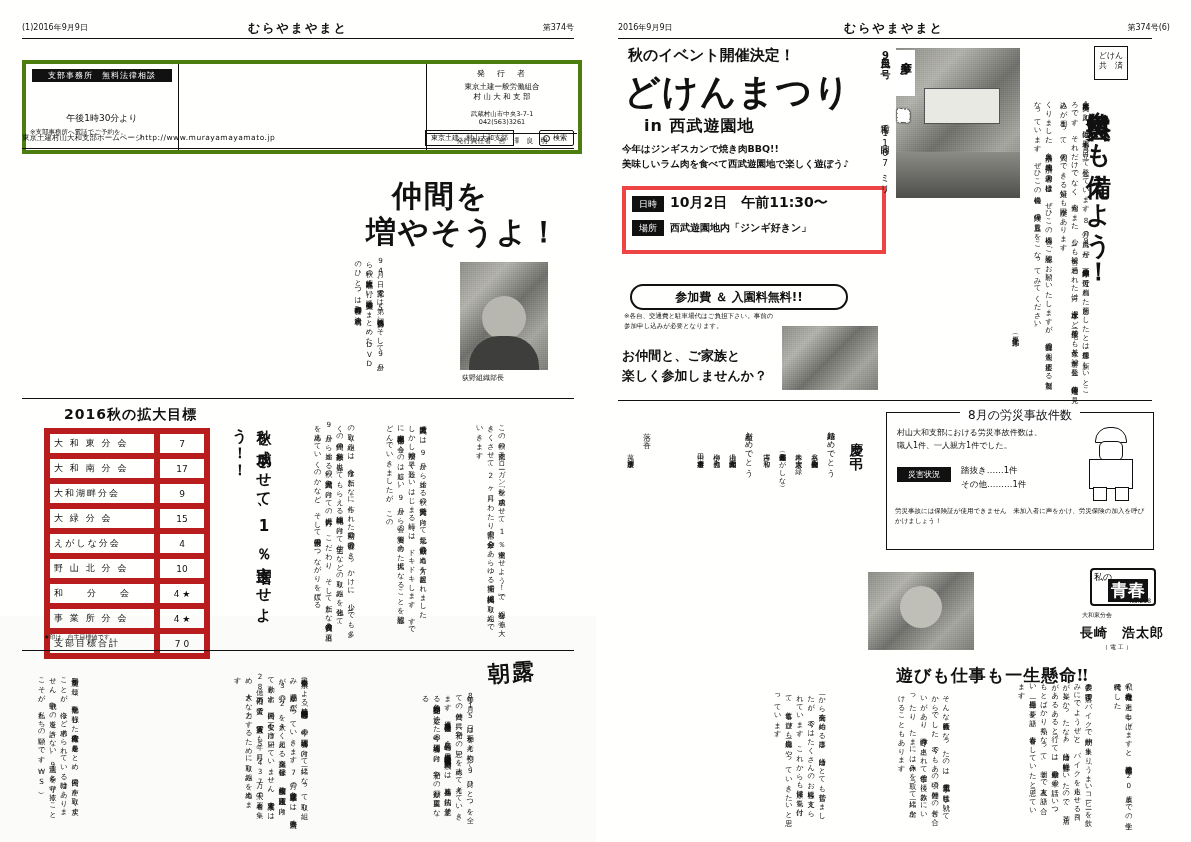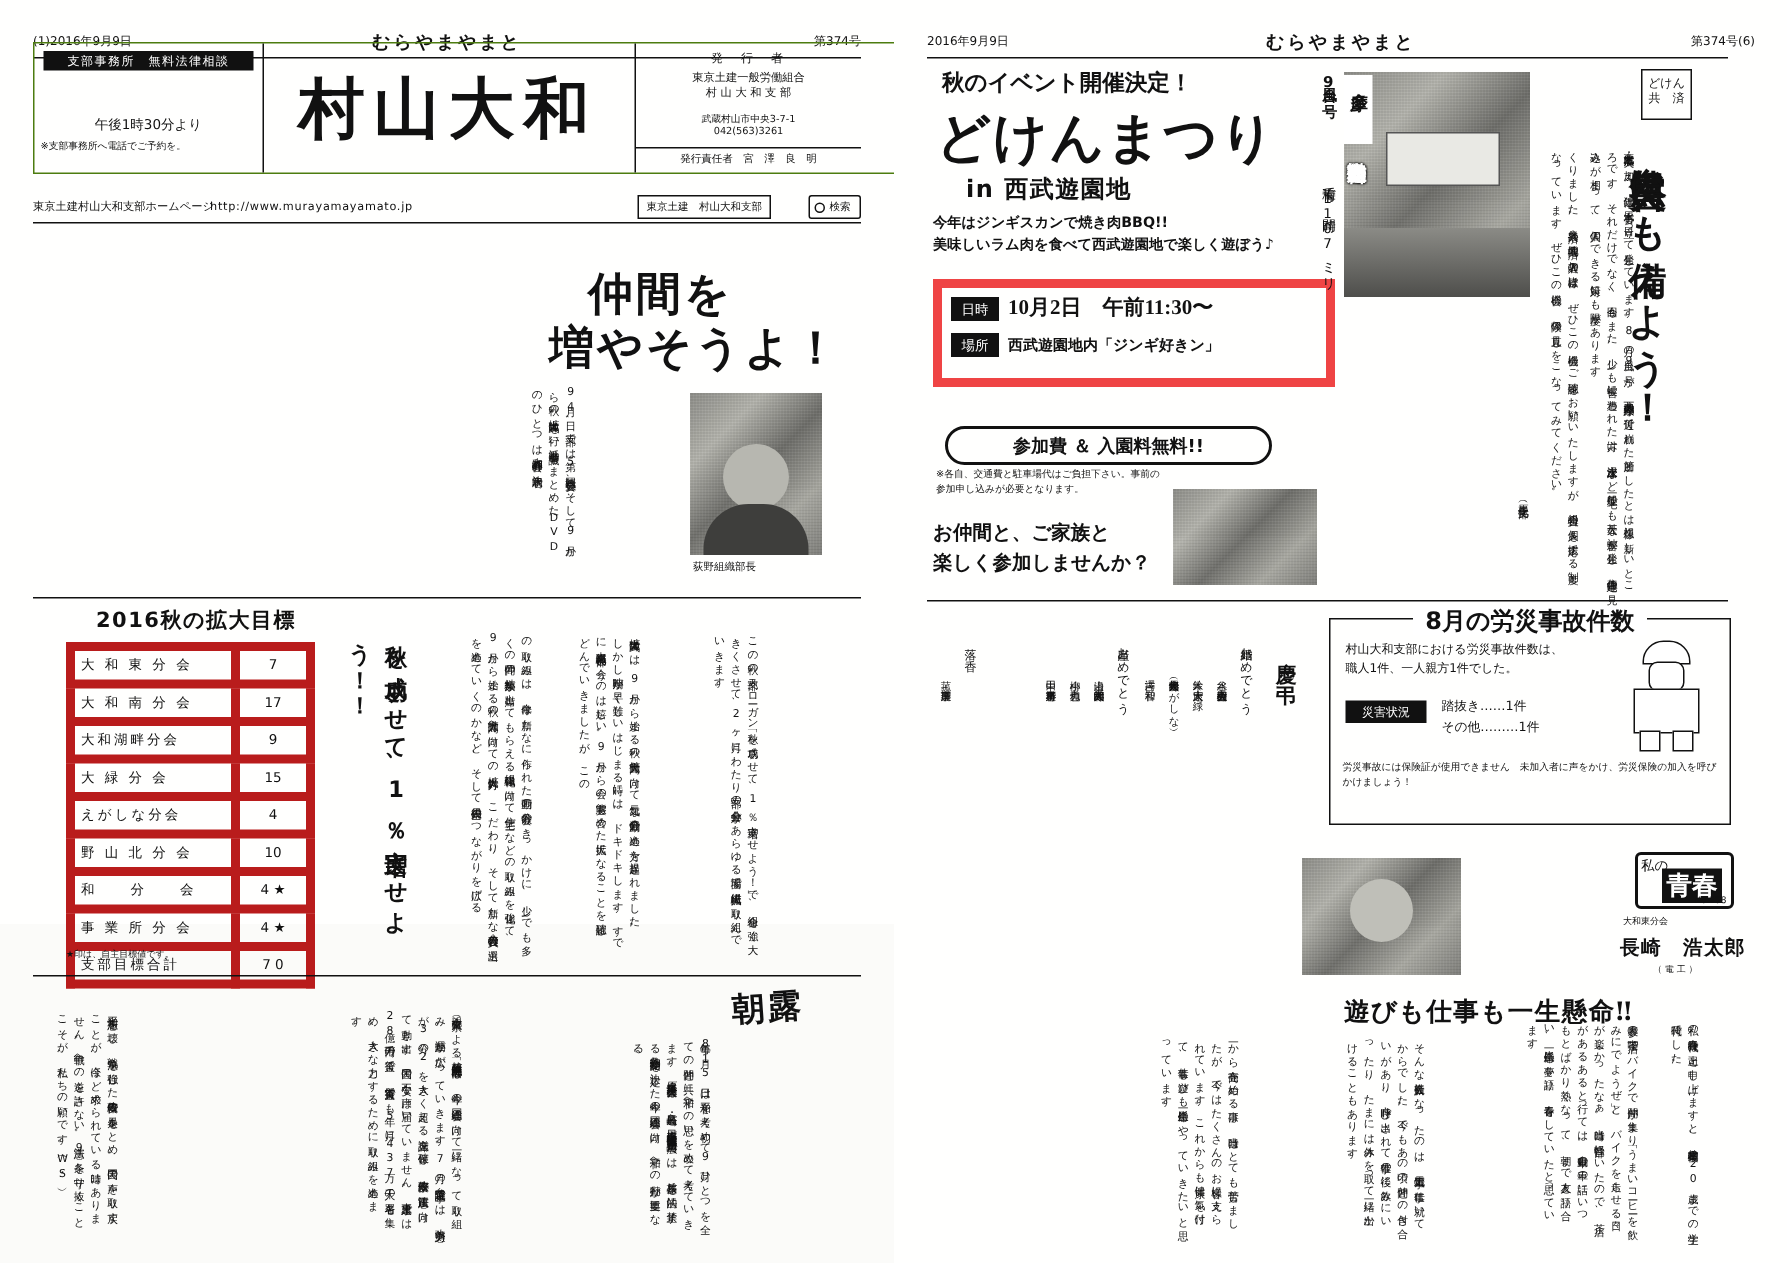--- a/index.html
+++ b/index.html
@@ -17,21 +17,21 @@
   .lg{font-size:10px;}
   .bold{font-weight:bold;}
 
   
   .l-topbar{position:absolute;left:22px;top:22px;width:552px;height:14px;font-size:8px;}
   .l-topbar .left{position:absolute;left:0;top:0;}
   .l-topbar .mid{position:absolute;left:50%;transform:translateX(-50%);top:-2px;font-size:12px;letter-spacing:2px;font-weight:bold;}
   .l-topbar .right{position:absolute;right:0;top:0;}
   .rule{position:absolute;background:#111;height:1px;}
 
-  .masthead{position:absolute;left:22px;top:28px;width:552px;height:86px;border:1px solid #4d7c0f;padding-left:28px;}
+  .masthead{position:absolute;left:22px;top:60px;width:552px;height:86px;border:4px solid #4d7c0f;}
   .mh-left{position:absolute;left:0;top:0;width:152px;height:100%;border-right:1px solid #111;}
   .mh-left .tag{position:absolute;left:6px;top:5px;width:140px;height:13px;background:#111;color:#fff;font-size:8px;text-align:center;line-height:13px;letter-spacing:1px;}
   .mh-left .date{position:absolute;left:0;top:22px;width:100%;text-align:center;font-size:20px;font-weight:bold;letter-spacing:1px;}
   .mh-left .time{position:absolute;left:0;top:48px;width:100%;text-align:center;font-size:9px;}
   .mh-left .note{position:absolute;left:4px;top:64px;width:146px;font-size:6.5px;line-height:1.3;}
   .mh-center{position:absolute;left:152px;top:0;width:248px;height:100%;}
   .mh-title{position:absolute;left:50%;transform:translateX(-50%);top:14px;font-size:44px;font-weight:bold;letter-spacing:6px;font-family:"DejaVu Serif","Liberation Serif",serif;white-space:nowrap;}
   .mh-right{position:absolute;left:400px;top:0;width:150px;height:100%;border-left:1px solid #111;font-size:7px;}
   .mh-right .pub{position:absolute;left:0;top:4px;width:100%;text-align:center;font-size:8px;letter-spacing:2px;}
   .mh-right .org{position:absolute;left:0;top:18px;width:100%;text-align:center;font-size:7.5px;line-height:1.35;}
@@ -90,23 +90,20 @@
       <div class="right">第374号</div>
     </div>
     <div class="rule" style="left:22px;top:38px;width:552px;"></div>
 
     <div class="masthead">
       <div class="mh-left">
         <div class="tag">支部事務所　無料法律相談</div>
         <div class="time">午後1時30分より</div>
         <div class="note">※支部事務所へ電話でご予約を。</div>
       </div>
-      <div class="mh-center">
-        <div class="mh-title">村山大和</div>
-      </div>
       <div class="mh-right">
         <div class="pub">発　行　者</div>
         <div class="org" style="white-space:pre-line;">東京土建一般労働組合
 村 山 大 和 支 部</div>
         <div class="addr" style="white-space:pre-line;">武蔵村山市中央3-7-1
 042(563)3261</div>
         <div class="editor">発行責任者　宮　澤　良　明</div>
       </div>
     </div>
 
@@ -202,21 +199,21 @@
     <div class="rule" style="left:22px;top:38px;width:534px;"></div>
 
     <div class="evbox" style="left:26px;top:46px;width:266px;height:338px;border:none;">
       <div style="position:absolute;left:6px;top:0;font-size:15px;font-weight:bold;letter-spacing:0px;font-family:'DejaVu Serif','Liberation Serif',serif;">秋のイベント開催決定！</div>
       <div style="position:absolute;left:2px;top:22px;font-size:36px;font-weight:bold;letter-spacing:1px;font-family:'DejaVu Serif','Liberation Serif',serif;">どけんまつり</div>
       <div style="position:absolute;left:22px;top:70px;font-size:16px;font-weight:bold;letter-spacing:1px;">in 西武遊園地</div>
 
       <div style="position:absolute;left:0;top:96px;width:256px;font-size:9.5px;line-height:1.55;white-space:pre-line;font-weight:bold;">今年はジンギスカンで焼き肉BBQ!!
 美味しいラム肉を食べて西武遊園地で楽しく遊ぼう♪</div>
 
-      <div style="position:absolute;left:0;top:140px;width:256px;height:60px;border:6px solid #ef4444;font-family:Liberation Serif, serif;">
+      <div style="position:absolute;left:0;top:140px;width:256px;height:60px;border:4px solid #ef4444;">
         <div style="position:absolute;left:6px;top:6px;width:32px;height:16px;background:#111;color:#fff;font-size:9px;text-align:center;line-height:16px;">日時</div>
         <div style="position:absolute;left:44px;top:4px;font-size:14px;font-weight:bold;">10月2日　午前11:30〜</div>
         <div style="position:absolute;left:6px;top:30px;width:32px;height:16px;background:#111;color:#fff;font-size:9px;text-align:center;line-height:16px;">場所</div>
         <div style="position:absolute;left:44px;top:31px;font-size:10px;font-weight:bold;">西武遊園地内「ジンギ好きン」</div>
       </div>
 
 
       <div class="round" style="position:absolute;left:8px;top:238px;width:214px;height:22px;border:2px solid #111;text-align:center;line-height:22px;font-size:12px;font-weight:bold;">参加費 ＆ 入園料無料!!</div>
 
       <div style="position:absolute;left:2px;top:266px;width:150px;font-size:6.5px;line-height:1.5;">※各自、交通費と駐車場代はご負担下さい。事前の参加申し込みが必要となります。</div>
@@ -245,21 +242,21 @@
 共　済</div>
     <div class="vert bold" style="position:absolute;left:486px;top:92px;font-size:25px;height:300px;letter-spacing:1px;font-family:'DejaVu Serif','Liberation Serif',serif;">自然災害にも備えよう！</div>
     <div class="vcol" style="left:462px;top:96px;height:296px;">東北・熊本震災に加え、近年は風水害も目立って発生しています。8月の台風9号が、西武多摩湖線の付近で崩れた箇所としたとは想像に新しいところです。それだけでなく、今回もまた、少しも被害に遭われた方は、床上浸水など一般住宅でも甚大な被害が発生し、住宅再建の見込みが相まって、個人のできる対策にも限度があります。</div>
     <div class="vcol" style="left:436px;top:96px;height:296px;">くりました。火災共済や地震共済の加入者の皆様は、ぜひこの機会にご確認をお願いいたしますが、組合員の個人を応援する制度となっています。ぜひこの機会に、保険の見直しをこなってみてください。</div>
     <div class="vcol" style="left:414px;top:330px;height:62px;">（厚生文化部）</div>
 
     <div class="rule" style="left:22px;top:400px;width:534px;"></div>
 
     <div class="kbox" style="left:290px;top:412px;width:266px;height:136px;">
       <div style="position:absolute;left:0;top:-9px;width:100%;text-align:center;">
-        <span style="background:#fff;padding:0 8px;font-size:16px;font-weight:bold;">8月の労災事故件数</span>
+        <span style="background:#fff;padding:0 8px;font-size:12px;font-weight:normal;">8月の労災事故件数</span>
       </div>
       <div style="position:absolute;left:10px;top:14px;width:180px;font-size:8px;line-height:1.6;white-space:pre-line;">村山大和支部における労災事故件数は、
 職人1件、一人親方1件でした。</div>
       <div style="position:absolute;left:10px;top:54px;width:54px;height:15px;background:#111;color:#fff;font-size:8px;text-align:center;line-height:15px;">災害状況</div>
       <div style="position:absolute;left:74px;top:52px;font-size:8.5px;">踏抜き……1件</div>
       <div style="position:absolute;left:74px;top:66px;font-size:8.5px;">その他………1件</div>
       <div style="position:absolute;left:8px;top:94px;width:250px;font-size:6.5px;line-height:1.5;">労災事故には保険証が使用できません　未加入者に声をかけ、労災保険の加入を呼びかけましょう！</div>
 
       <div style="position:absolute;right:8px;top:14px;width:64px;height:72px;">
         <div style="position:absolute;left:14px;top:0;width:30px;height:14px;background:#fff;border:1px solid #111;border-radius:14px 14px 0 0;"></div>

